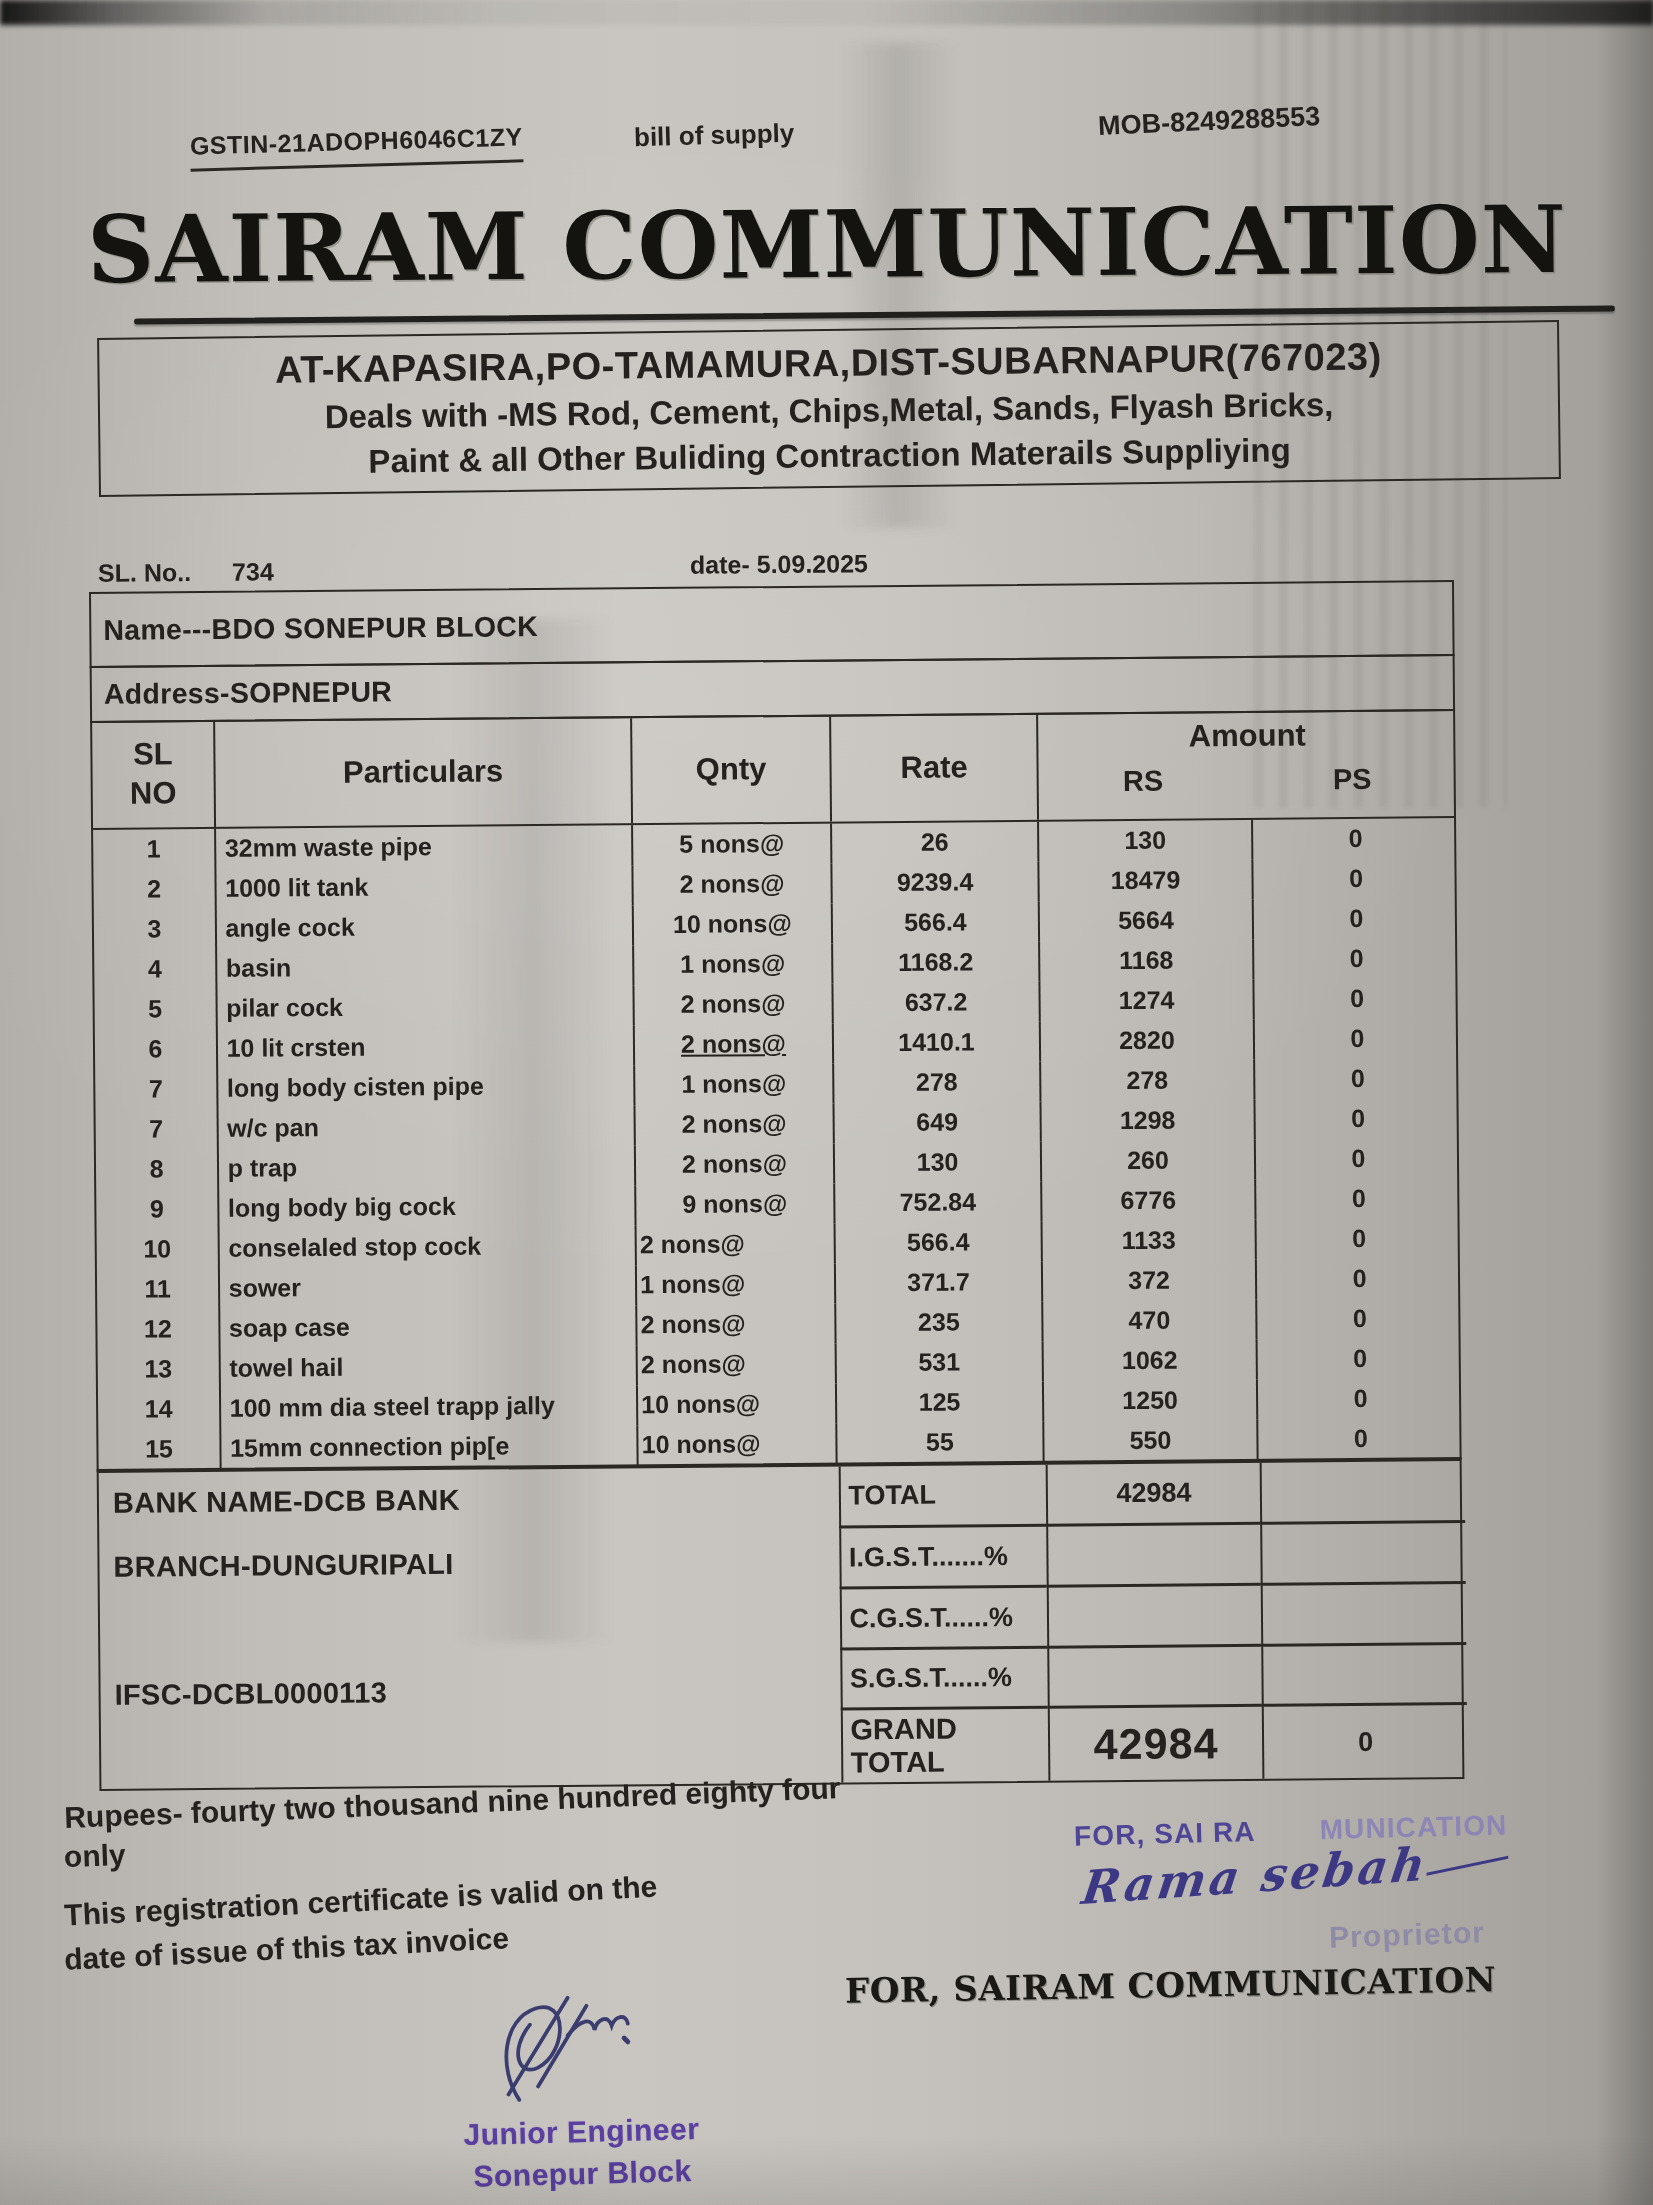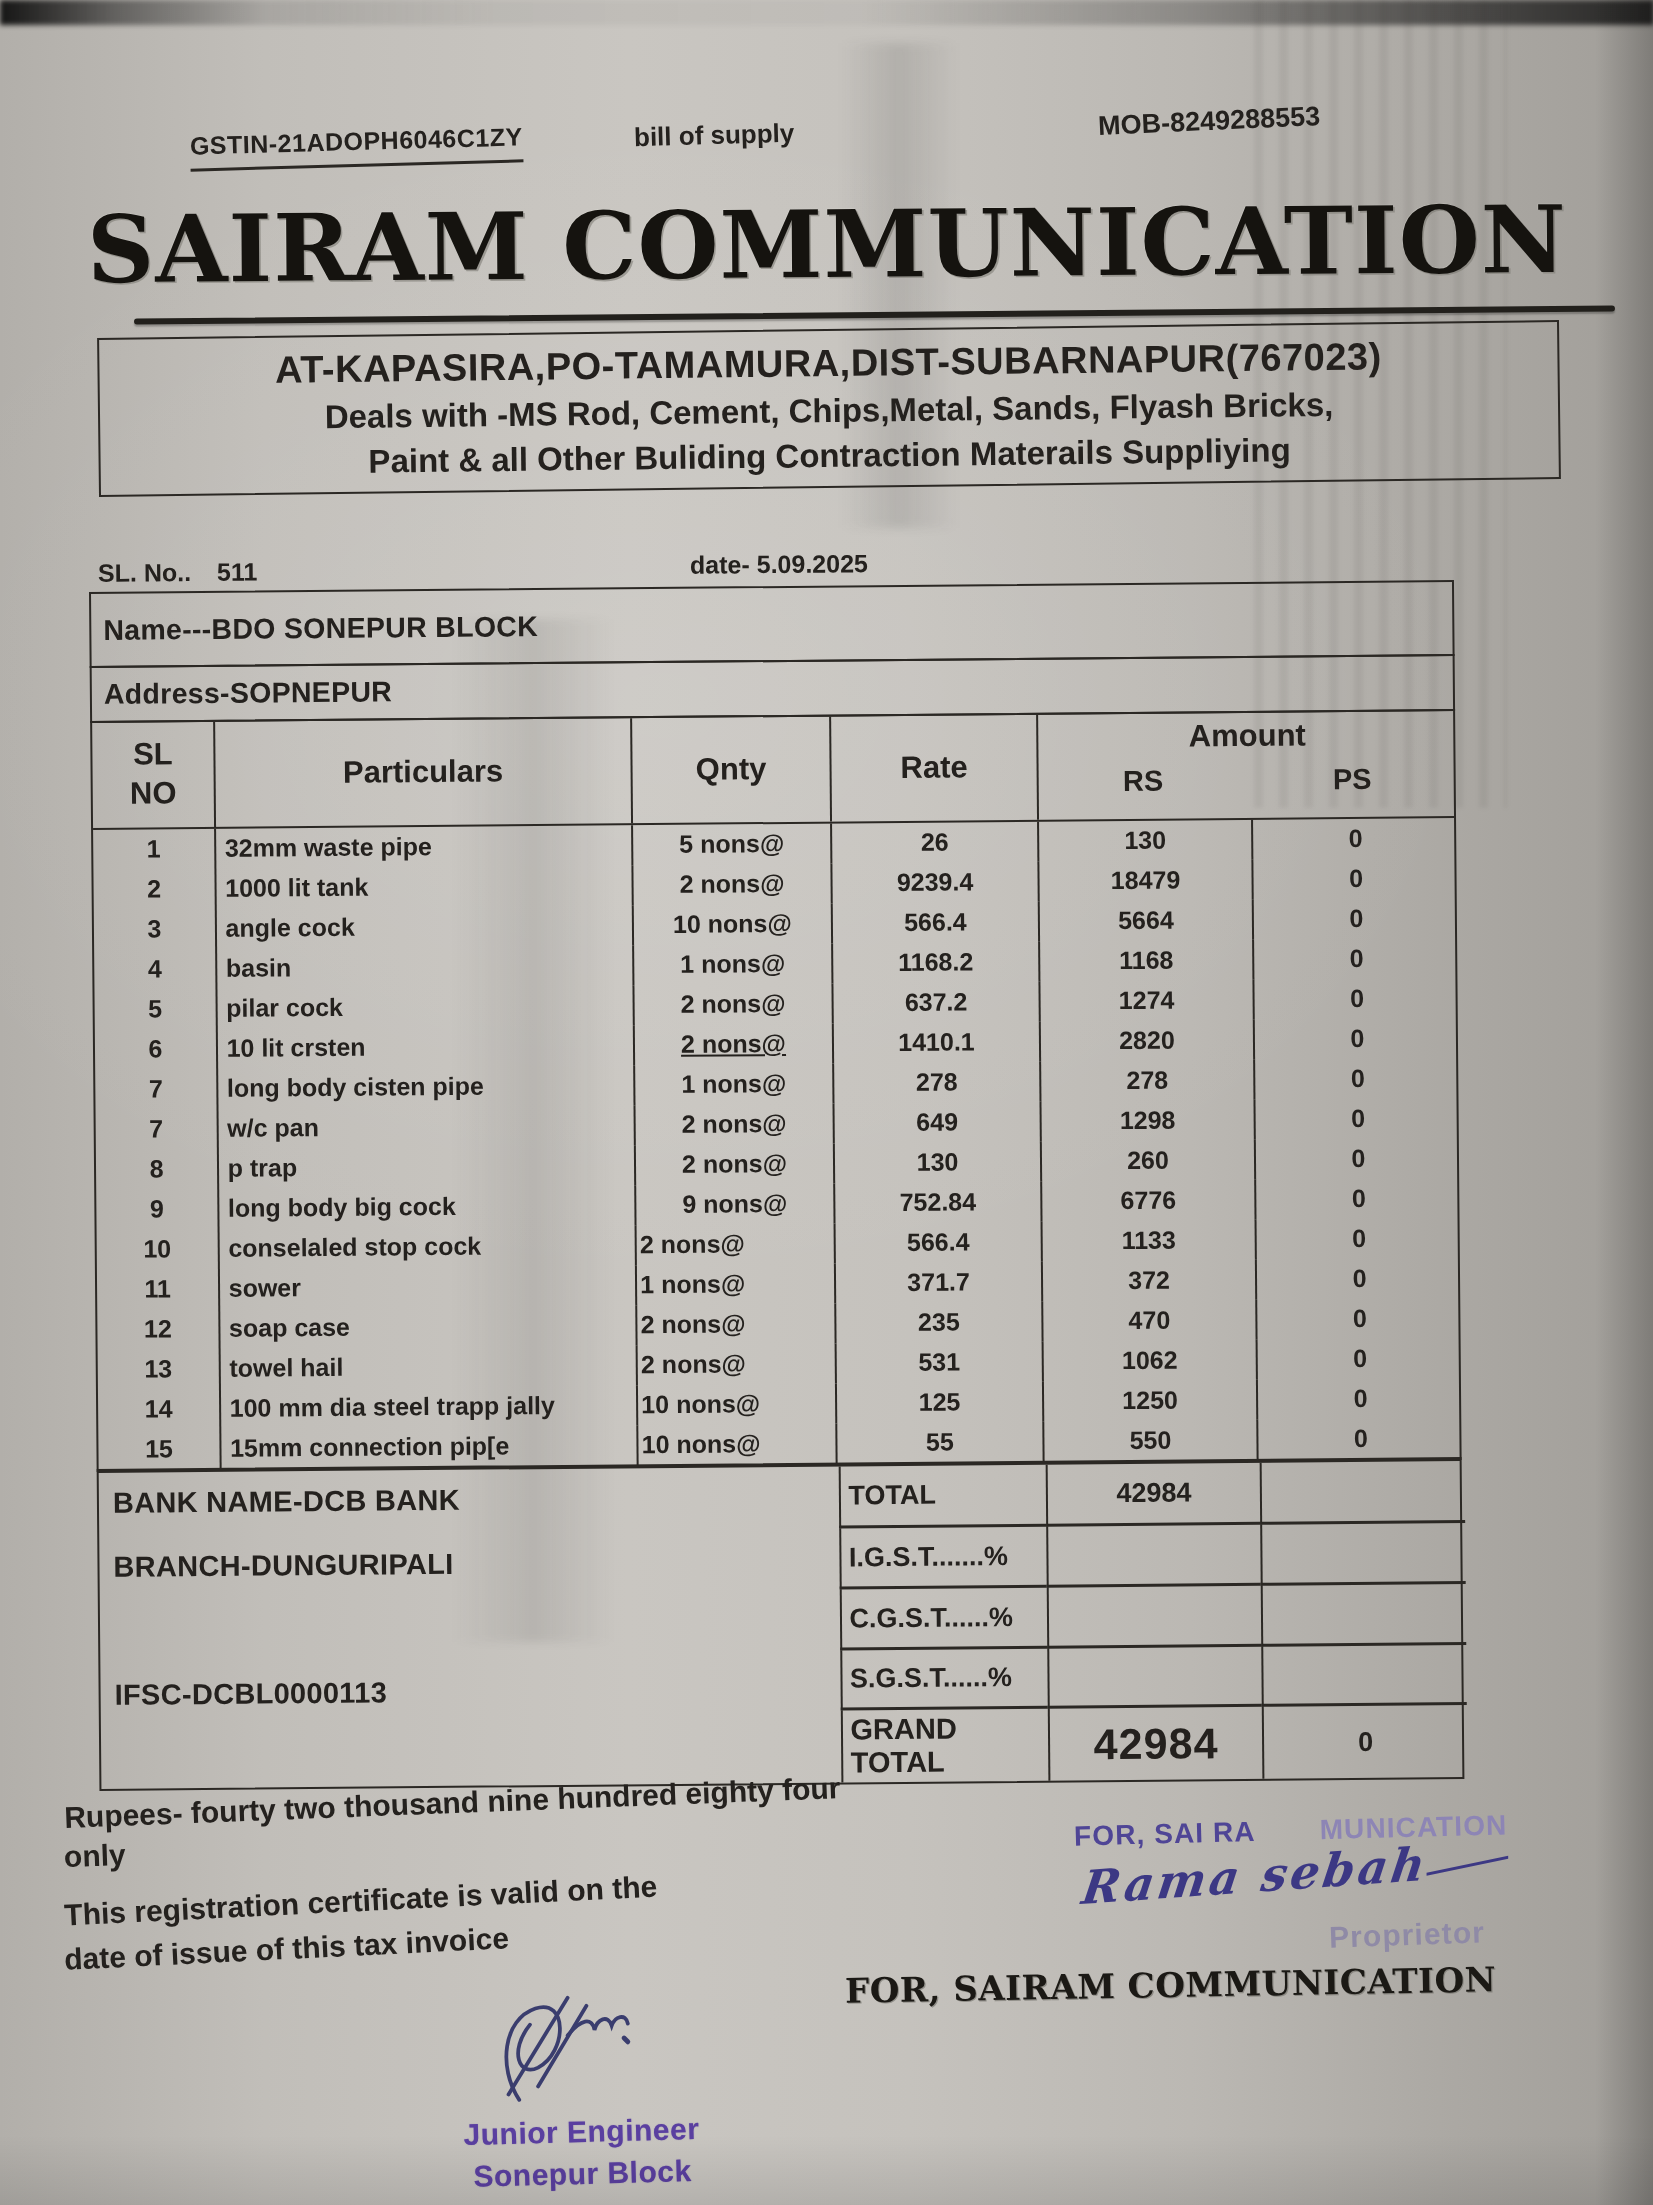--- a/index.html
+++ b/index.html
@@ -43,21 +43,21 @@
   #brand-underline{position:absolute;left:134px;top:312px;width:1481px;height:6px;background:#22201c;
     border-radius:3.2px;transform:rotate(-0.5deg);box-shadow:0 2.2px 1.6px rgba(0,0,0,0.25);}
 
   #addrbox{position:absolute;left:98px;top:329px;width:1462px;height:159px;
     border:2.7px solid var(--line);transform:rotate(-0.7deg);
     display:flex;flex-direction:column;justify-content:space-evenly;align-items:center;padding:4.3px 0;}
   #addrbox .a1{font-size:38px;font-weight:600;letter-spacing:0.5px;}
   #addrbox .a2,#addrbox .a3{font-size:33px;font-weight:600;}
 
   #slrow{position:absolute;left:98px;top:553px;width:1346px;font-size:25px;font-weight:600;transform:rotate(-0.5deg);}
-  #slrow .slno-label{margin-right:19px;}
+  #slrow .slno-label{margin-right:34px;}
   #slrow .dateblock{position:absolute;left:592px;top:-3.2px;}
 
   
   #sheet{position:absolute;left:89px;top:592px;width:1365px;transform:rotate(-0.5deg);transform-origin:0 0;}
   .fieldbox{border:2.2px solid var(--line);width:100%;padding-left:12px;display:flex;align-items:center;
     font-size:28.5px;font-weight:700;letter-spacing:0.3px;}
   #namebox{height:76px;}
   #addressbox{height:57px;margin-top:-2.2px;}
 
   #itemtable{border:2.2px solid var(--line);border-top-width:2.7px;margin-top:-2.2px;width:100%;}
@@ -139,21 +139,21 @@
   <div id="brand-underline"></div>
 
   <div id="addrbox">
     <div class="a1">AT-KAPASIRA,PO-TAMAMURA,DIST-SUBARNAPUR(767023)</div>
     <div class="a2">Deals with -MS Rod, Cement, Chips,Metal, Sands, Flyash Bricks,</div>
     <div class="a3">Paint &amp; all Other Buliding Contraction Materails Suppliying</div>
   </div>
 
   <div id="slrow">
     <span class="slno-label">SL. No..</span>
-    <span>511</span>
+    <span>734</span>
     <span class="dateblock">date- 5.09.2025</span>
   </div>
 
   <div id="sheet">
 
     <div class="fieldbox" id="namebox">
       <span>Name---BDO SONEPUR BLOCK</span>
     </div>
     <div class="fieldbox" id="addressbox">
       <span>Address-SOPNEPUR</span>

